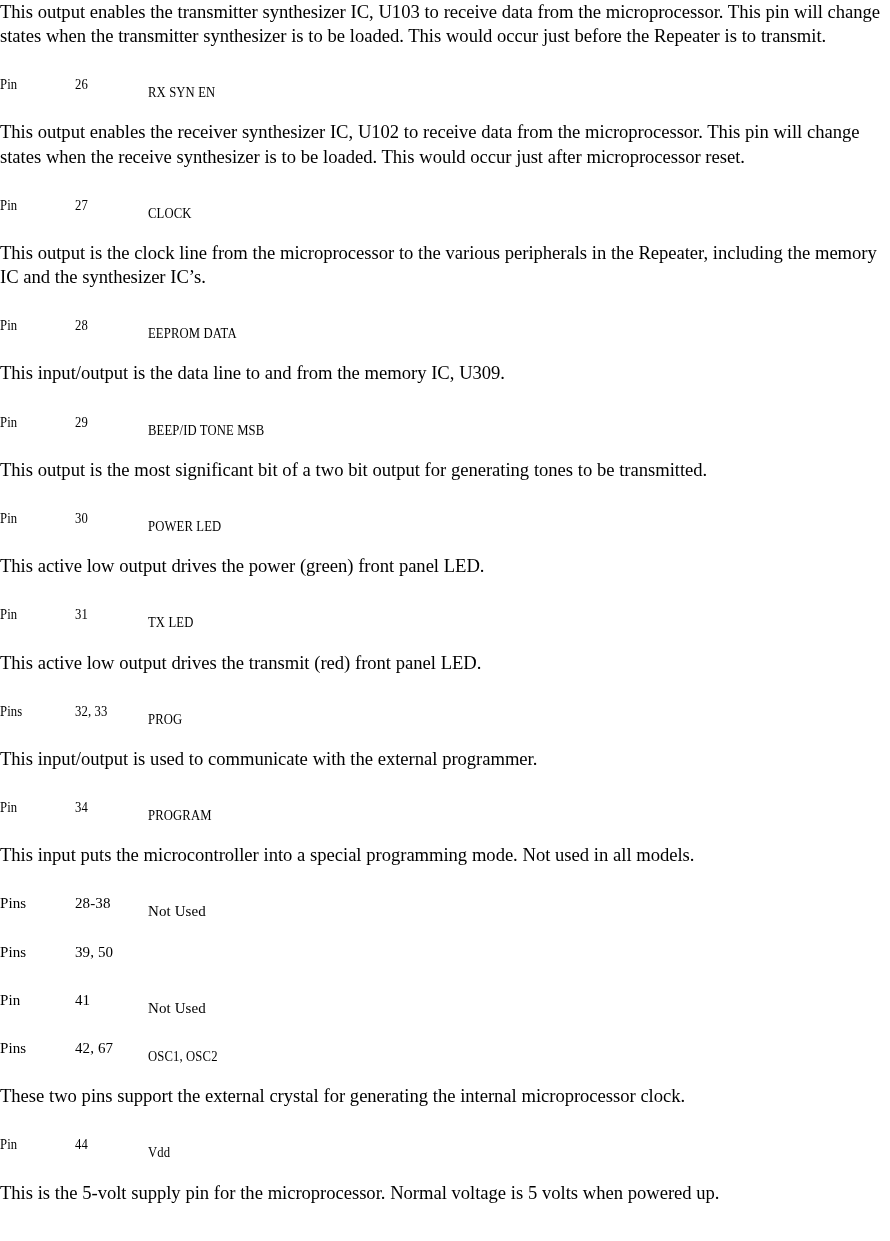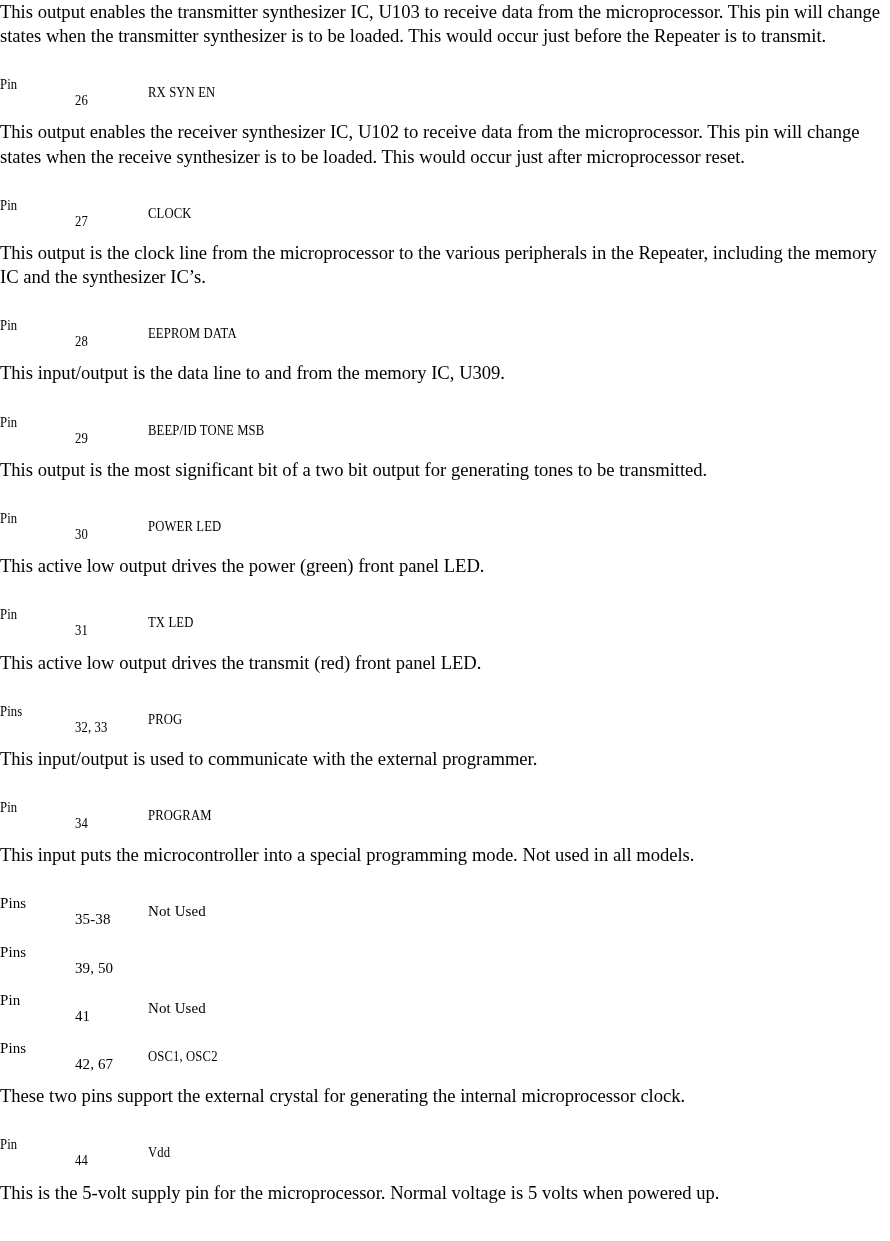--- a/index.html
+++ b/index.html
@@ -57,21 +57,21 @@
     white-space: nowrap;
   }
   .pinrow .col-label {
     position: absolute;
     left: 0;
     top: 0;
   }
   .pinrow .col-number {
     position: absolute;
     left: 75px;
-    top: 16px;
+    top: 0;
   }
   .pinrow .col-signal {
     position: absolute;
     left: 148px;
     top: 8px;
   }
 
   
   .cond {
     display: inline-block;
@@ -157,21 +157,21 @@
       <div class="pinrow">
         <span class="col-label"><span class="cond">Pin</span></span>
         <span class="col-number"><span class="cond">34</span></span>
         <span class="col-signal"><span class="cond">PROGRAM</span></span>
       </div>
       <div class="spacer"></div>
       <p class="para">This input puts the microcontroller into a special programming mode.  Not used in all models.</p>
       <div class="spacer"></div>
       <div class="pinrow">
         <span class="col-label"><span class="wide">Pins</span></span>
-        <span class="col-number"><span class="wide">35-38</span></span>
+        <span class="col-number"><span class="wide">28-38</span></span>
         <span class="col-signal"><span class="wide">Not Used</span></span>
       </div>
       <div class="spacer"></div>
       <div class="pinrow">
         <span class="col-label"><span class="wide">Pins</span></span>
         <span class="col-number"><span class="wide">39, 50</span></span>
       </div>
       <div class="spacer"></div>
       <div class="pinrow">
         <span class="col-label"><span class="wide">Pin</span></span>

